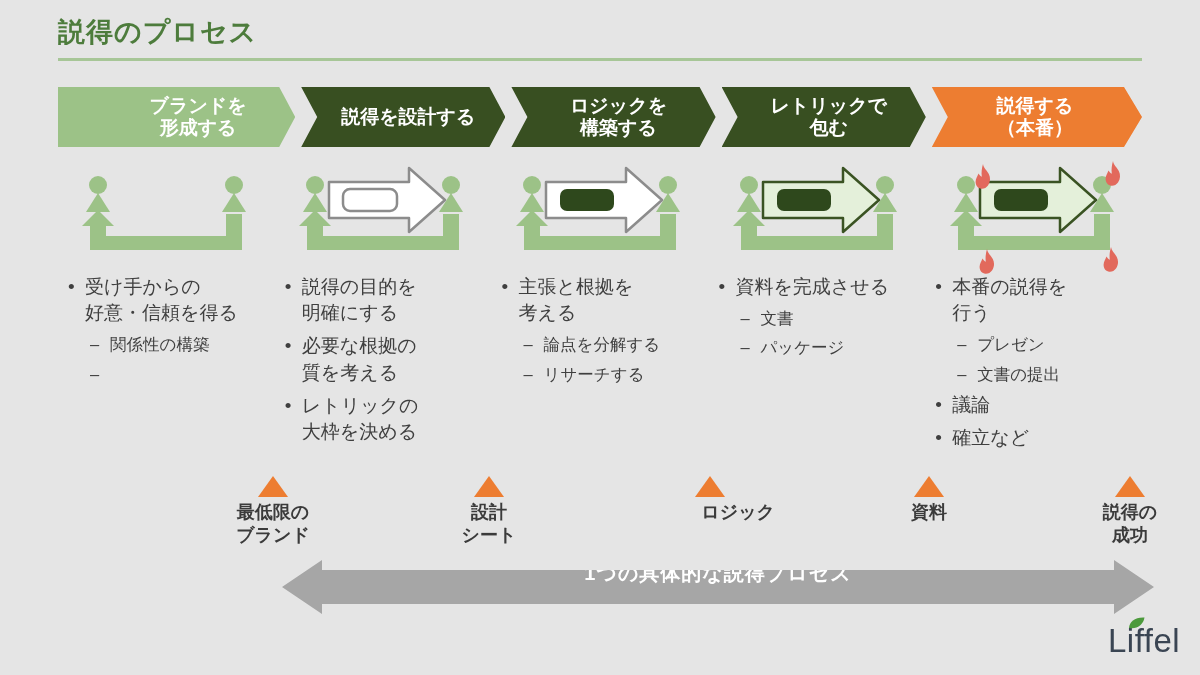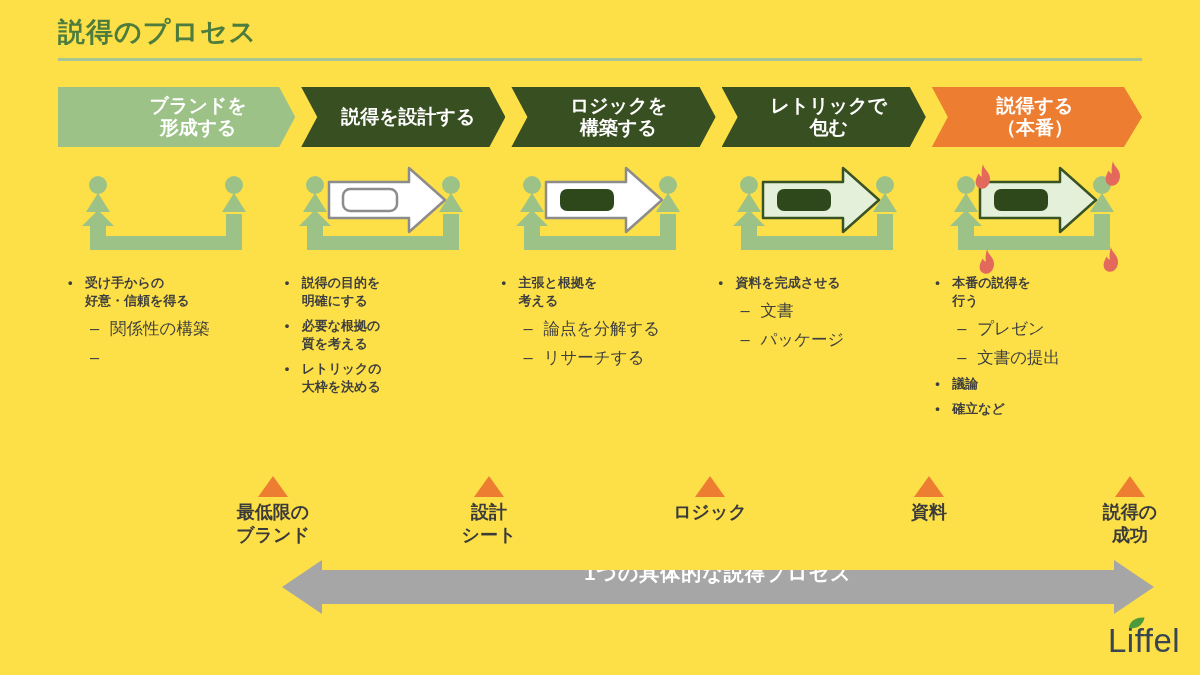--- a/index.html
+++ b/index.html
@@ -1,17 +1,17 @@
 <!DOCTYPE html>
 <html><head>
 <meta charset="utf-8">
 <style>
   html,body{margin:0;padding:0;background:#fff;}
   .slide{
-    position:relative;width:1200px;height:675px;background:#fde047;overflow:hidden;
+    position:relative;width:1200px;height:675px;background:#e5e5e5;overflow:hidden;
     font-family:"Liberation Sans",sans-serif;
   }
   
   .title{
     position:absolute;left:58px;top:14px;font-size:27px;font-weight:bold;color:#4D7C3C;
     letter-spacing:1px;
   }
   .divider{position:absolute;left:58px;top:58px;width:1084px;height:3px;background:#A7C697;}
   
   .chevron-bar{
@@ -30,32 +30,32 @@
     display:grid;grid-template-columns:repeat(5,1fr);
   }
   .col{position:relative;}
   .icon-wrap{position:relative;width:176px;height:100px;margin:5px auto 0 auto;}
   .flame{position:absolute;width:22px;height:28px;}
   .flame-tl{left:26px;top:3px;}
   .flame-tr{right:-2px;top:0px;}
   .flame-bl{left:30px;top:88px;}
   .flame-br{right:0px;top:86px;}
   .bullets{margin:14px 2px 0 10px;color:#3F3F3F;}
-  .b-item{display:flex;font-size:13px;line-height:1.38;margin-bottom:7px;font-weight:bold;}
+  .b-item{display:flex;font-size:19px;line-height:1.38;margin-bottom:7px;}
   .b-item .mk{width:17px;flex:none;}
   .b-item .mk::before{content:"•";}
   .d-item{display:flex;font-size:16.5px;line-height:1.4;margin:2px 0 6px 22px;}
   .d-item .mk{width:20px;flex:none;}
   .d-item .mk::before{content:"–";}
   .txt{white-space:pre-line;}
   
   .milestone{position:absolute;width:130px;text-align:center;top:476px;}
   .tri{width:0;height:0;margin:0 auto 4px auto;border-left:15px solid transparent;border-right:15px solid transparent;border-bottom:21px solid #ED7D31;}
   .m-label{font-size:18px;font-weight:bold;color:#3B3B3B;line-height:1.3;white-space:pre-line;}
-  .m1{left:208px;} .m2{left:424px;} .m3{left:645px;} .m4{left:864px;} .m5{left:1065px;}
+  .m1{left:208px;} .m2{left:424px;} .m3{left:645px;text-align:right;} .m4{left:864px;} .m5{left:1065px;}
   
   .span-arrow{
     position:absolute;left:282px;top:560px;width:872px;height:54px;background:#A6A6A6;
     clip-path:polygon(0% 50%,40px 0%,40px calc(50% - 17px),calc(100% - 40px) calc(50% - 17px),calc(100% - 40px) 0%,100% 50%,calc(100% - 40px) 100%,calc(100% - 40px) calc(50% + 17px),40px calc(50% + 17px),40px 100%);
     display:flex;justify-content:center;
   }
   .span-arrow span{color:#fff;font-weight:bold;font-size:20px;letter-spacing:1px;}
   
   .logo{position:absolute;left:1108px;top:622px;font-size:33px;color:#3A4553;letter-spacing:0.5px;}
   .logo .leaf{position:absolute;left:20px;top:-6px;}

